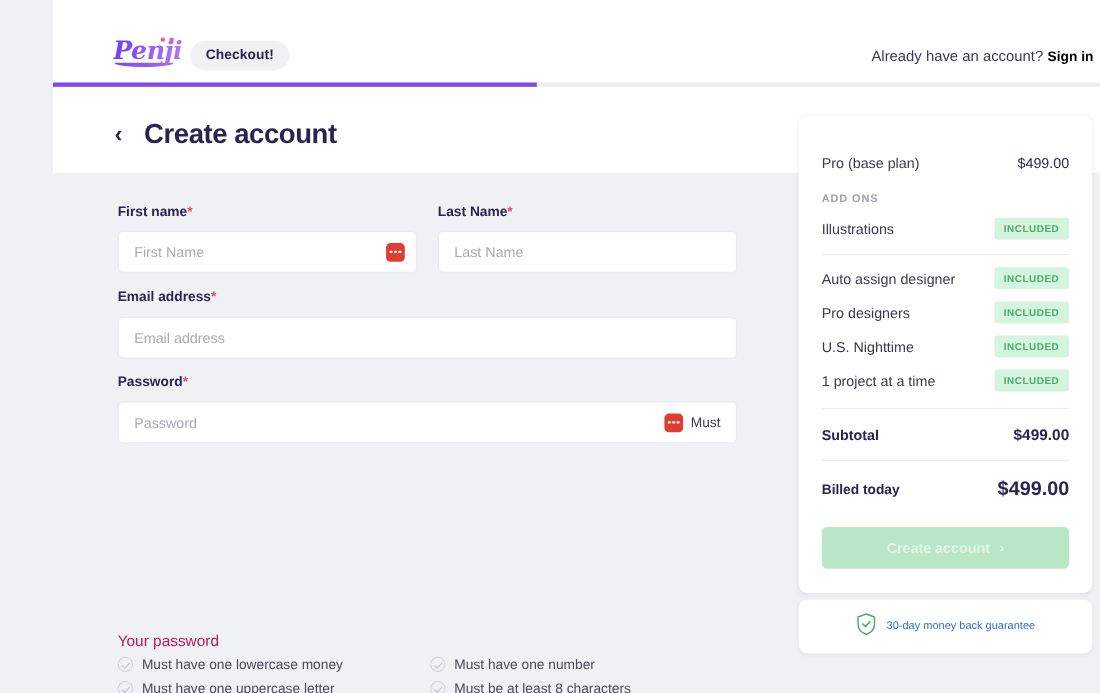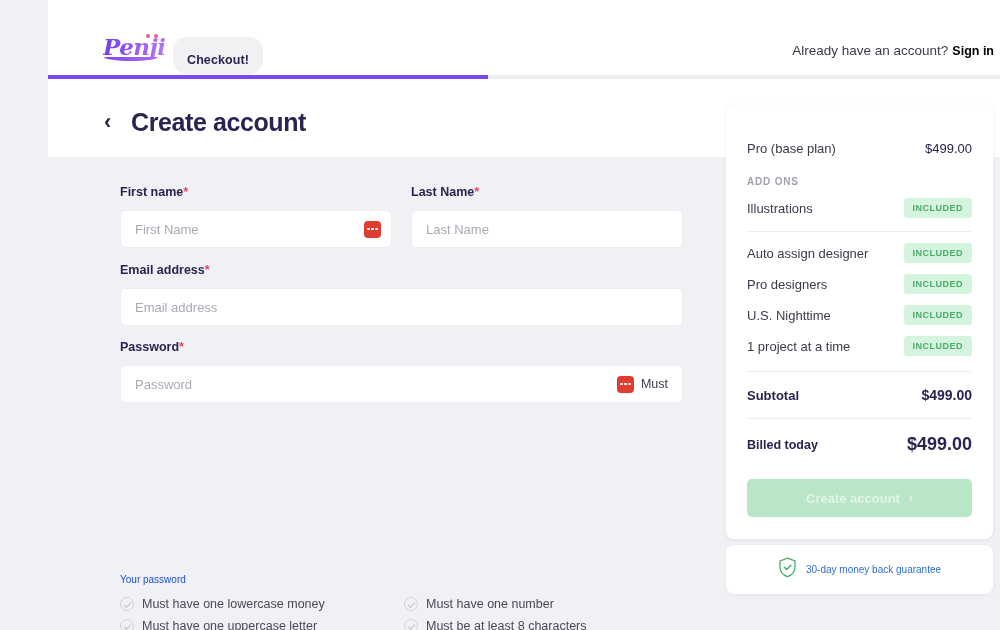--- a/index.html
+++ b/index.html
@@ -36,21 +36,21 @@
   .logo-dot.d2 { left: 51px; top: 1px; }
   .logo-underline {
     position: absolute; left: 1px; top: 24px; width: 54px; height: 4px;
     border-radius: 0 0 50% 50% / 0 0 100% 100%;
     background: linear-gradient(90deg, #7b45f2, #a96ef7);
   }
   .checkout-badge {
     position: absolute; left: 125px; top: 37px;
     background: #f1f1f4;
     border-radius: 14px;
-    padding: 16px 14px 7px;
+    padding: 6px 14px 7px;
     font-size: 12.5px;
     font-weight: bold;
     color: #2b2350;
     letter-spacing: 0.1px;
   }
   .account-line {
     position: absolute; right: 54px; top: 43px;
     font-size: 13.5px; color: #3c3a4b; white-space: nowrap;
   }
   .signin-link {
@@ -74,21 +74,21 @@
     position: absolute; left: 56px; top: 111px;
     font-size: 22px; color: #2b2350; font-weight: bold; cursor: pointer;
     line-height: 22px;
   }
   .page-title {
     position: absolute; left: 83px; top: 108px;
     font-size: 25px; font-weight: bold; color: #2b2350; letter-spacing: -0.4px;
   }
 
   
-  .form-area { position: absolute; left: 17px; top: 157px; width: 676px; height: 473px; }
+  .form-area { position: absolute; left: 4px; top: 157px; width: 676px; height: 473px; }
   .fld-label {
     position: absolute; font-size: 12.5px; font-weight: bold; color: #2b2350;
   }
   .req { color: #e8455f; font-weight: bold; }
   .input-box {
     position: absolute; background: #ffffff; border: 1px solid #ececf0;
     border-radius: 5px; height: 38px;
     display: flex; align-items: center;
   }
   .input-placeholder {
@@ -97,21 +97,21 @@
   }
   .pw-icon {
     width: 17px; height: 17px; border-radius: 4px; background: #e03c31;
     display: flex; align-items: center; justify-content: center; gap: 1.5px;
     flex: none; cursor: pointer;
   }
   .pw-icon i { width: 2.5px; height: 2.5px; border-radius: 50%; background: #fff; display:block; }
   .show-toggle { font-size: 12.5px; color: #3c3a4b; padding: 0 14px 0 7px; cursor: pointer; }
 
   
-  .hints-title { position: absolute; left: 55px; top: 417px; font-size: 10px; color: #1d4ed8; }
+  .hints-title { position: absolute; left: 55px; top: 417px; font-size: 14px; color: #be185d; }
   .hint {
     position: absolute; display: flex; align-items: center; gap: 8px;
     font-size: 12.5px; color: #4b4957;
   }
   .check-circle {
     width: 14px; height: 14px; border-radius: 50%;
     border: 1px solid #d2d3da; flex: none; position: relative;
   }
   .check-circle::after {
     content: ""; position: absolute; left: 3.2px; top: 3.9px;

